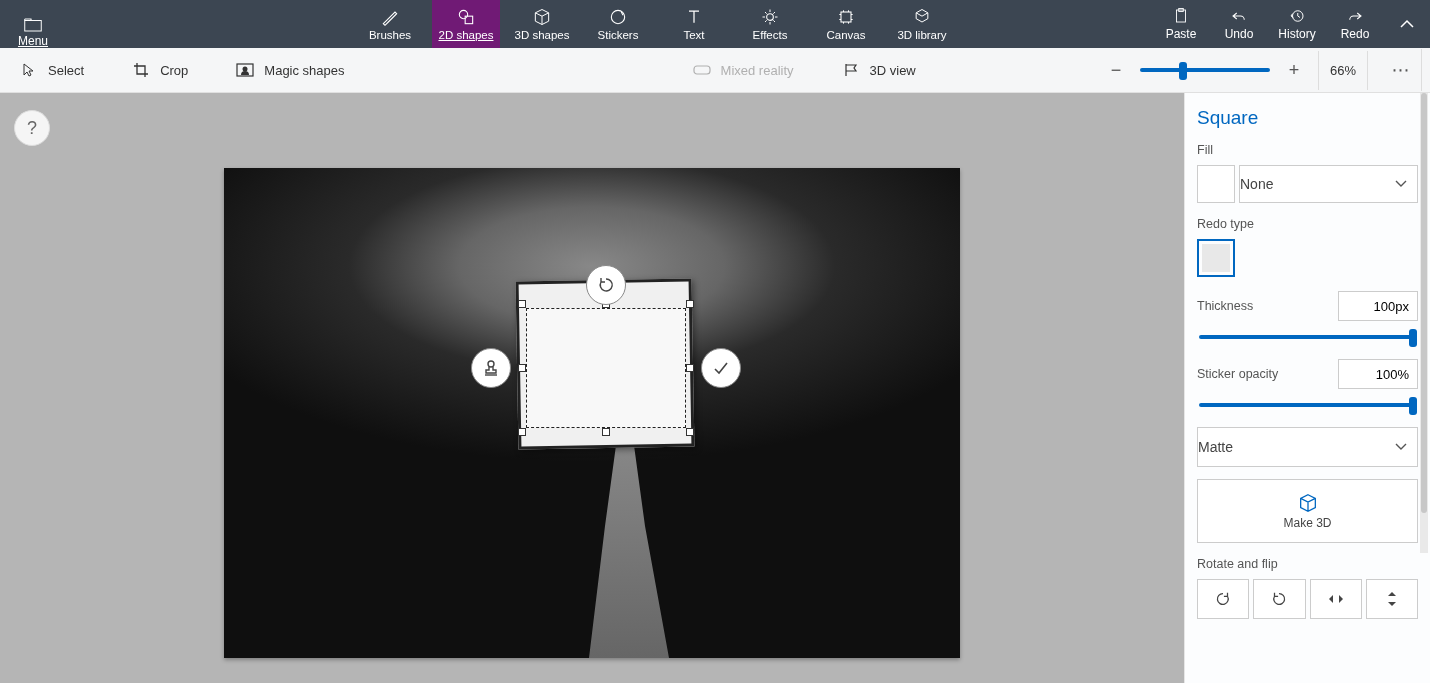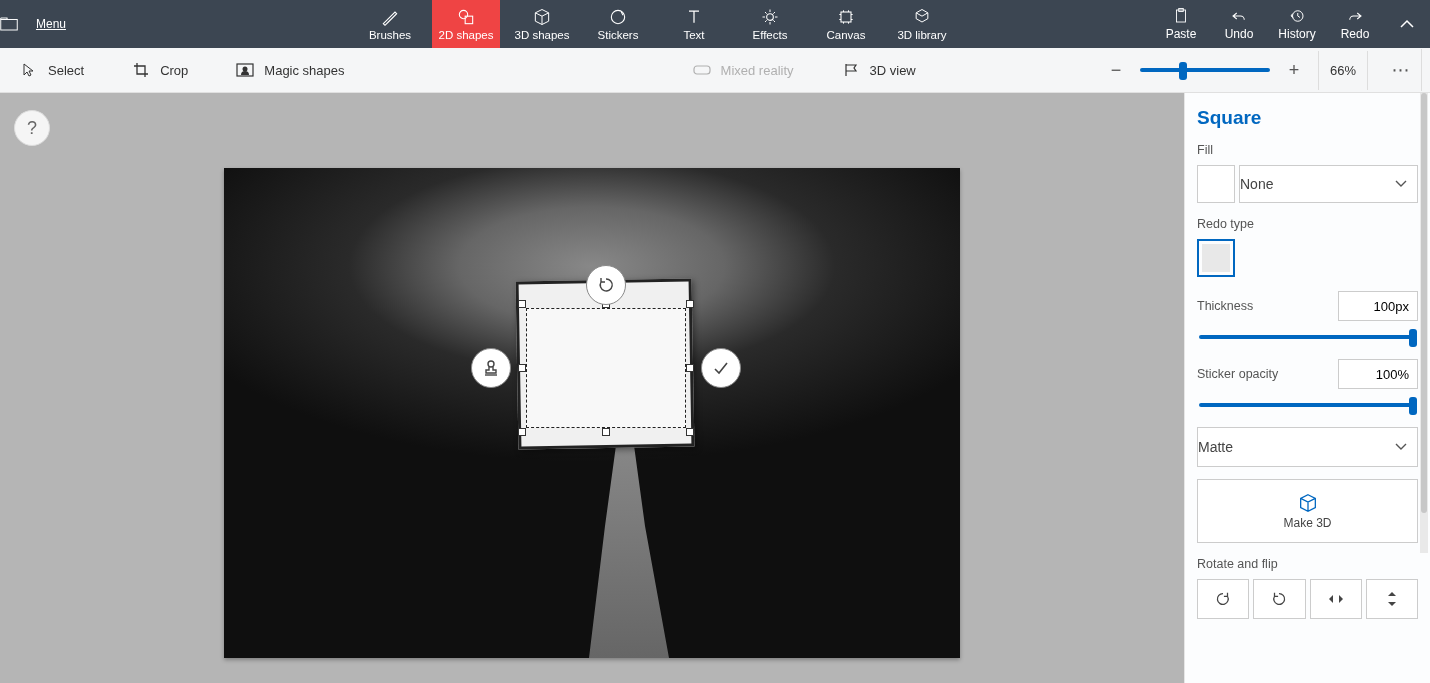--- a/index.html
+++ b/index.html
@@ -1,24 +1,24 @@
 <!DOCTYPE html>
 <html><head>
   <meta charset="utf-8">
   <style>
     * { margin: 0; padding: 0; box-sizing: border-box; font-family: 'Segoe UI', Tahoma, sans-serif; }
     body { width: 1430px; height: 683px; overflow: hidden; background: #b5b5b5; }
 
     
     .top-bar { height: 48px; background: #3c4652; display: flex; align-items: stretch; color: #fff; font-size: 12px; }
-    .menu-btn { width: 66px; display: flex; flex-direction: row; align-items: center; justify-content: space-between; gap: 2px; cursor: pointer; text-decoration: underline; }
+    .menu-btn { width: 66px; display: flex; flex-direction: column; align-items: center; justify-content: flex-end; gap: 2px; cursor: pointer; text-decoration: underline; }
     .menu-btn svg { width: 18px; height: 14px; }
     .tool-tabs { display: flex; margin-left: 290px; gap: 8px; }
     .tool-tab { width: 68px; display: flex; flex-direction: column; align-items: center; justify-content: center; gap: 2px; cursor: pointer; padding: 4px 0; }
-    .tool-tab.active { background: #ef4444; }
+    .tool-tab.active { background: #701a75; text-decoration: underline; }
     .tool-tab svg { width: 20px; height: 20px; }
     .tool-tab .lbl { font-size: 11.5px; }
     .spacer { flex: 1; }
     .right-tools { display: flex; }
     .right-tool { width: 58px; display: flex; flex-direction: column; align-items: center; justify-content: center; gap: 2px; cursor: pointer; }
     .right-tool svg { width: 18px; height: 18px; }
     .collapse-btn { width: 46px; display: flex; align-items: center; justify-content: center; cursor: pointer; }
 
     
     .sub-bar { height: 45px; background: #f5f6f7; border-bottom: 1px solid #e0e0e0; display: flex; align-items: center; font-size: 13px; color: #333; }
@@ -47,21 +47,21 @@
     .sel-handle.tl{left:-1px;top:-1px;} .sel-handle.tm{left:50%;top:-1px;transform:translateX(-50%);} .sel-handle.tr{right:-1px;top:-1px;}
     .sel-handle.ml{left:-1px;top:50%;transform:translateY(-50%);} .sel-handle.mr{right:-1px;top:50%;transform:translateY(-50%);}
     .sel-handle.bl{left:-1px;bottom:-1px;} .sel-handle.bm{left:50%;bottom:-1px;transform:translateX(-50%);} .sel-handle.br{right:-1px;bottom:-1px;}
     .float-btn { position:absolute; width:40px; height:40px; border-radius:50%; background:#fff; border:1px solid #888; display:flex; align-items:center; justify-content:center; cursor:pointer;}
     .float-rotate{ left:50%; top:-36px; transform:translateX(-50%);}
     .float-stamp{ left:-48px; top:50%; transform:translateY(-50%);}
     .float-check{ right:-48px; top:50%; transform:translateY(-50%);}
 
     
     .side-panel { width:246px; background:#fcfdfe; padding:14px 12px; overflow-y:auto; font-size:13px; color:#444; border-left:1px solid #e6e6e6; position:relative;}
-    .side-title { color:#0067c0; font-size:19px; font-weight:700; margin-bottom:14px;}
+    .side-title { color:#0067c0; font-size:19px; font-weight:400; margin-bottom:14px;}
     .sp-label { font-size:12.5px; color:#555; margin-bottom:8px; margin-top:4px;}
     .sp-row { display:flex; gap:4px; margin-bottom:14px;}
     .swatch { width:38px; height:38px; border:1px solid #ccc; background:#fff; cursor:pointer;}
     .swatch.outlined { border:2.5px solid #0067c0; padding:3px; background-clip:content-box; background-color:#e8e8e8;}
     .dropdown { flex:1; height:38px; border:1px solid #ccc; display:flex; align-items:center; justify-content:flex-start; position:relative; cursor:pointer; background:#fff;}
     .dropdown .dd-label{ font-size:14px;}
     .dropdown svg { position:absolute; right:10px; width:12px;}
     .thick-row { display:flex; align-items:center; justify-content:space-between; margin-top:2px;}
     .thick-input { width:80px; height:30px; border:1px solid #ccc; text-align:right; padding:0 8px; font-size:13px; background:#fff;}
     .slider-track { height:4px; background:#0067c0; margin:14px 2px 20px; position:relative; border-radius:2px;}

